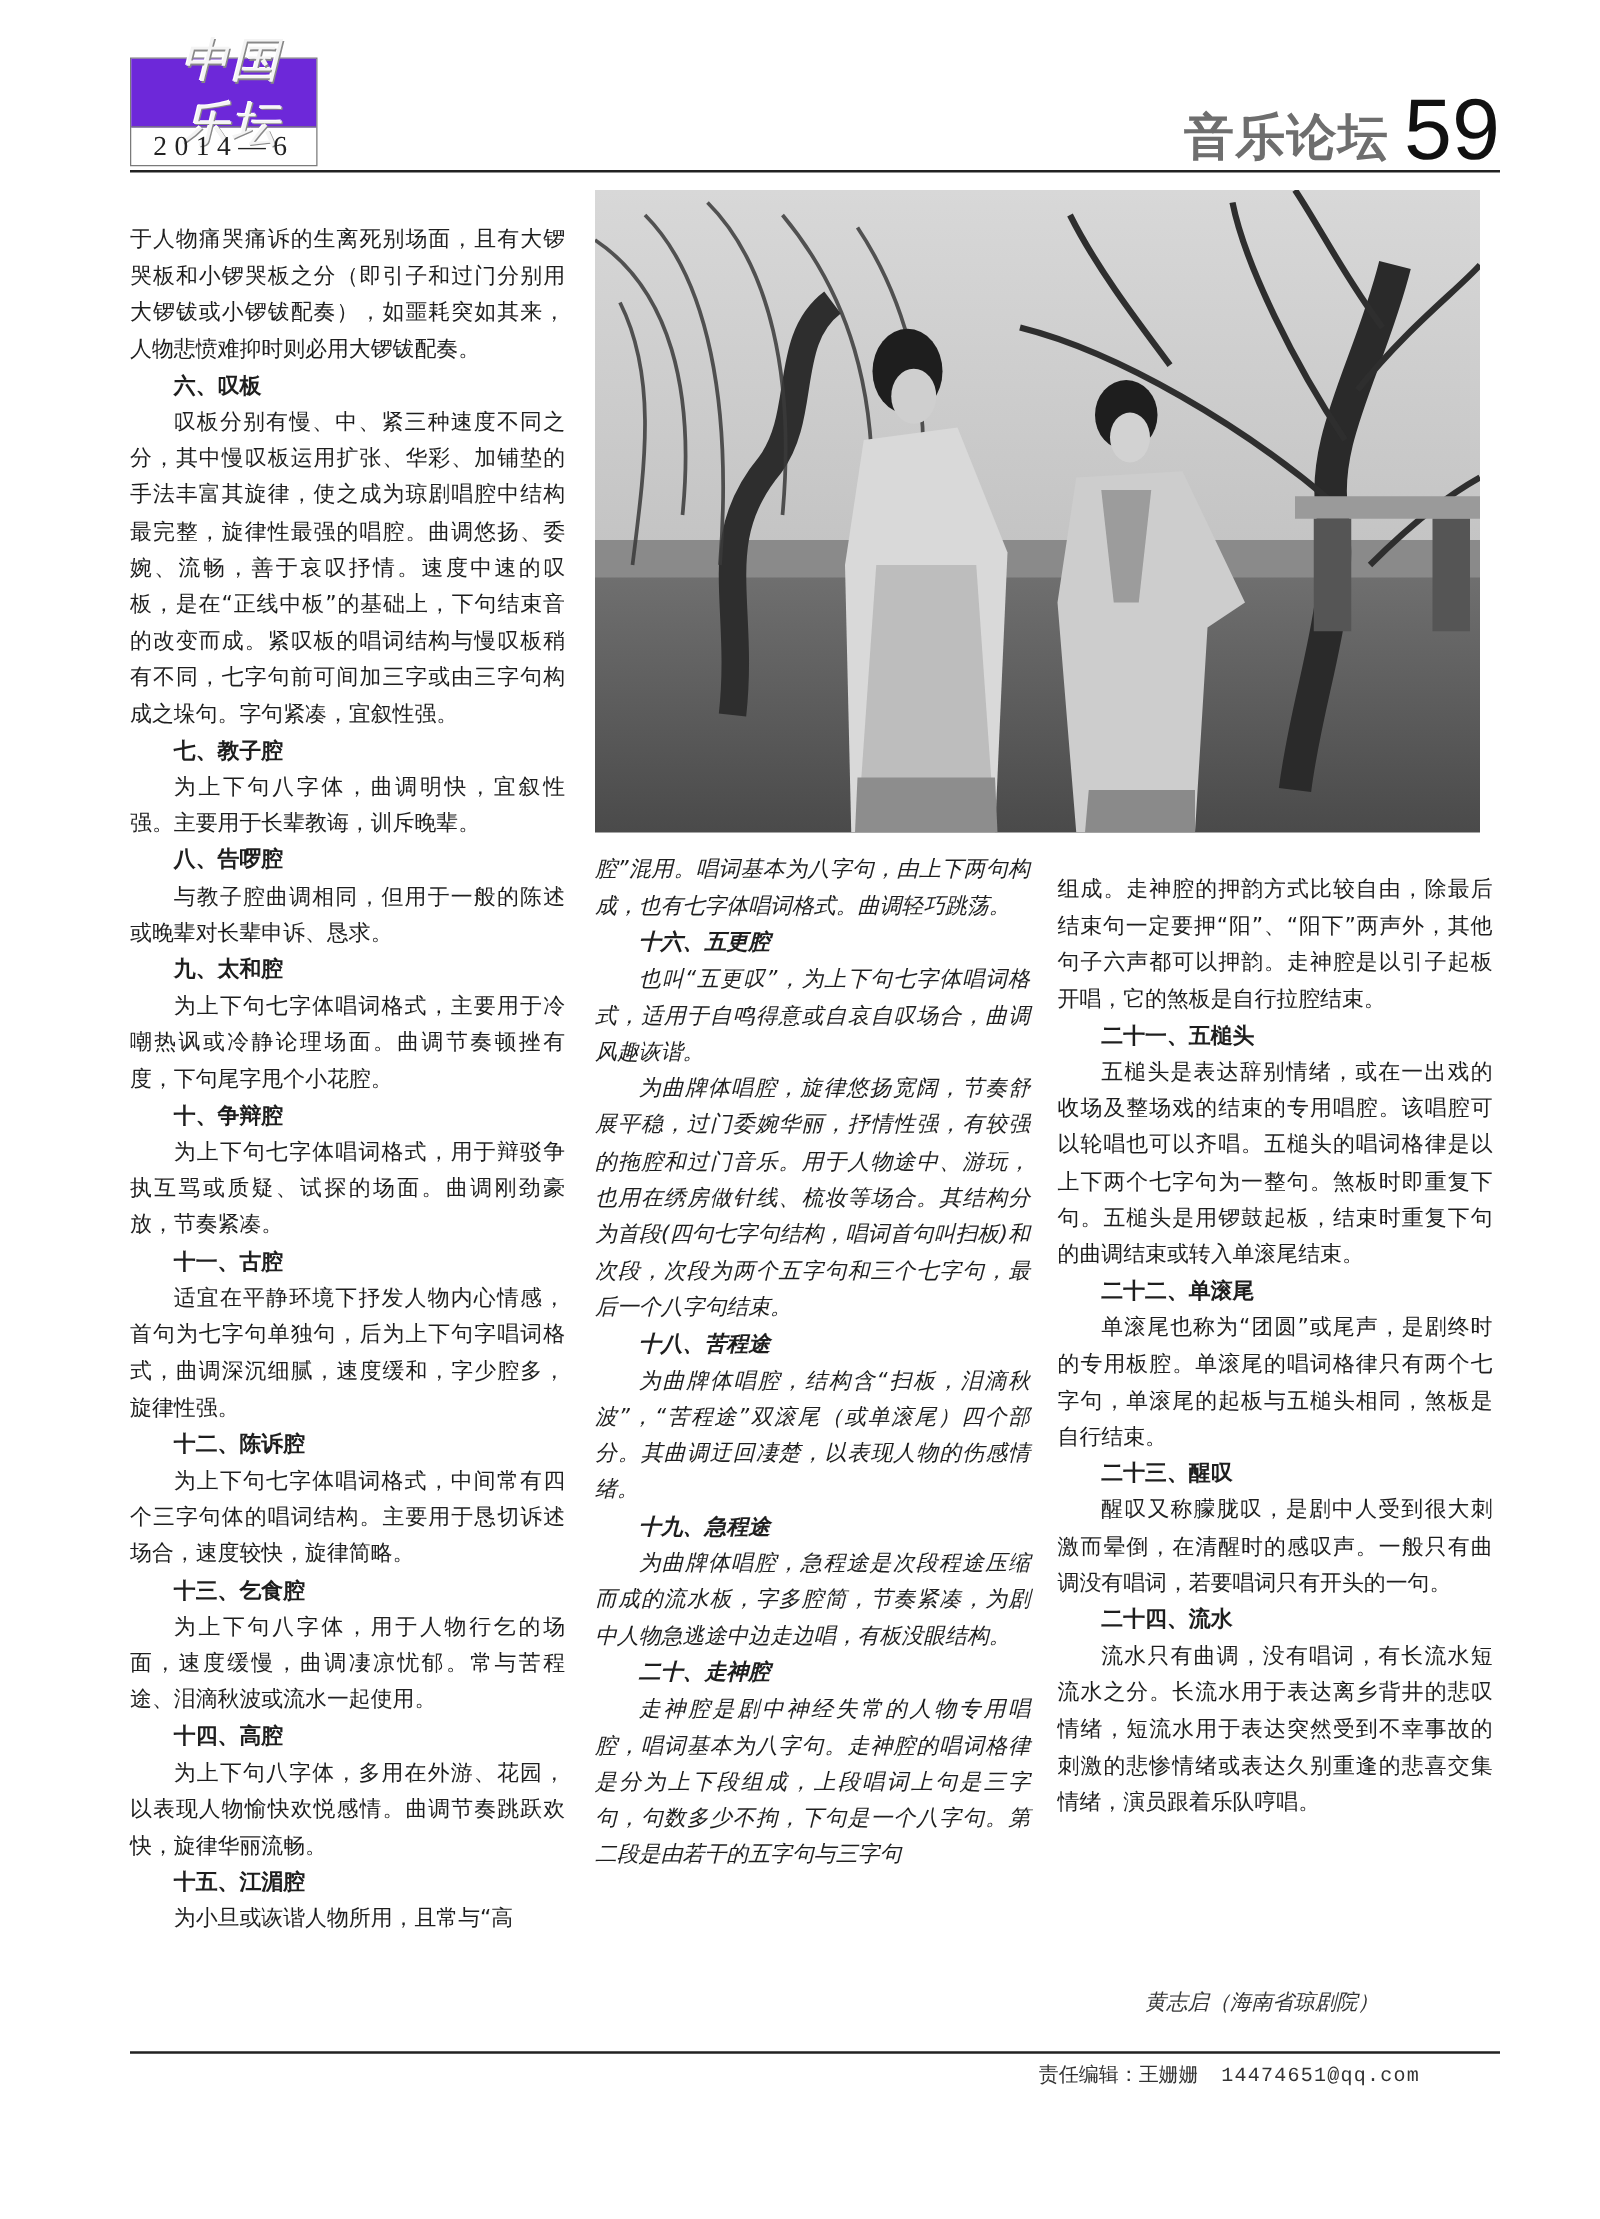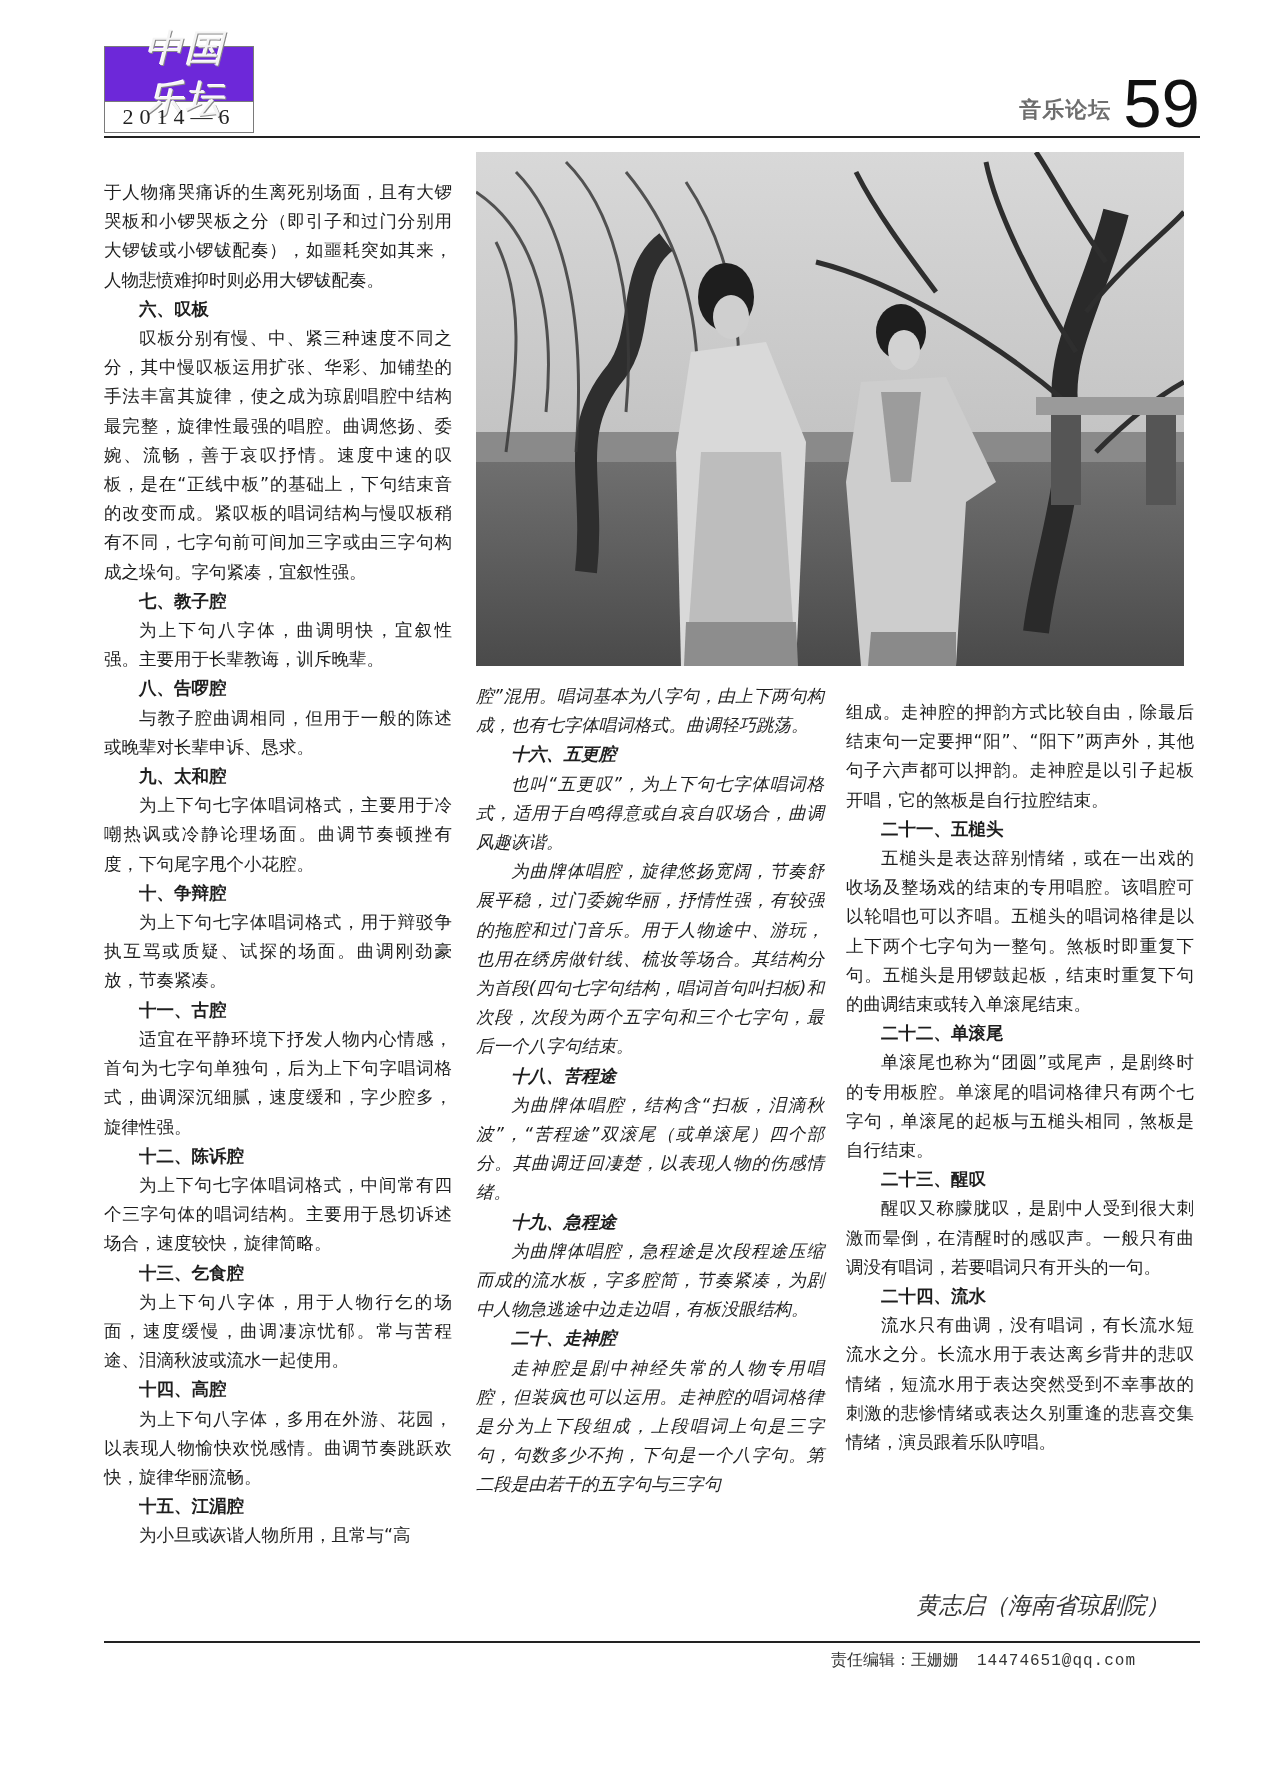--- a/index.html
+++ b/index.html
@@ -1,33 +1,33 @@
 <!DOCTYPE html>
 <html><head>
 <meta charset="utf-8">
 <style>
   html, body { margin:0; padding:0; background:#ffffff; }
   body { width:1280px; height:1775px; position:relative; overflow:hidden; font-family:"DejaVu Sans","Liberation Sans",sans-serif; color:#1e1e1e; }
   .masthead { position:absolute; left:104px; top:46px; width:148px; border:1.5px solid #7a7a7a; }
   .masthead .logo { height:54px; background:#6d28d9; display:flex; align-items:center; justify-content:center; font-family:"DejaVu Serif",serif; font-size:38px; font-style:italic; color:#f4f4f4; letter-spacing:2px; text-shadow:1px 1px 0 #888, -1px -1px 0 #fff; border-bottom:1.5px solid #7a7a7a;padding-left:40px; }
   .masthead .issue { height:30px; display:flex; align-items:center; justify-content:center; font-family:"Liberation Serif",serif; font-size:22px; letter-spacing:6px; color:#222; }
   .section-head { position:absolute; right:80px; top:78px; display:flex; align-items:flex-end; gap:12px; }
-  .section-head .sec { font-family:"DejaVu Sans",sans-serif; font-weight:bold; font-size:22px; color:#6e6e6e; letter-spacing:1px; line-height:40px; }
+  .section-head .sec { font-family:"DejaVu Sans",sans-serif; font-weight:bold; font-size:40px; color:#6e6e6e; letter-spacing:1px; line-height:40px; }
   .section-head .page { font-family:"Liberation Sans",sans-serif; font-size:69px; color:#111; line-height:52px; }
   .top-rule { position:absolute; left:104px; right:80px; top:136px; height:0; border-top:2px solid #222; }
   .photo { position:absolute; left:476px; top:152px; width:708px; height:514px; background:#6a6a6a; overflow:hidden; }
   .photo svg { display:block; }
   .col { position:absolute; width:348px; font-size:17.5px; line-height:29.2px; text-align:justify; }
   .col1 { left:104px; top:150px;margin-top:28px; }
   .col2 { left:476px; top:682px;font-style:italic; }
   .col3 { left:846px; top:698px; }
   .col p { margin:0; text-indent:2em; }
   .col p.cont { text-indent:0; }
   .col h3 { margin:0; font-size:17.5px; line-height:29.2px; font-weight:bold; padding-left:2em; }
-  .byline { position:absolute; left:916px; top:1590px; font-family:"DejaVu Serif",serif; font-style:italic; font-size:23px; color:#333; }
+  .byline { position:absolute; left:916px; top:1590px; font-family:"DejaVu Serif",serif; font-style:italic; font-size:17px; color:#333; }
   .bottom-rule { position:absolute; left:104px; right:80px; top:1641px; border-top:2px solid #222; }
   .footer { position:absolute; right:140px; top:1650px; font-family:"Liberation Serif",serif; font-size:16px; color:#333; }
   .footer span { margin-right:18px; }
   .footer .email { font-family:"Liberation Mono",monospace; letter-spacing:1px; margin-right:4px; }
 </style>
 </head>
 <body>
 
 <div class="masthead">
   <div class="logo">中国乐坛</div>
@@ -121,21 +121,21 @@
 <div class="col col2" id="col1">
     <p class="cont">腔”混用。唱词基本为八字句，由上下两句构成，也有七字体唱词格式。曲调轻巧跳荡。</p>
     <h3>十六、五更腔</h3>
     <p>也叫“五更叹”，为上下句七字体唱词格式，适用于自鸣得意或自哀自叹场合，曲调风趣诙谐。</p>
     <p>为曲牌体唱腔，旋律悠扬宽阔，节奏舒展平稳，过门委婉华丽，抒情性强，有较强的拖腔和过门音乐。用于人物途中、游玩，也用在绣房做针线、梳妆等场合。其结构分为首段(四句七字句结构，唱词首句叫扫板)和次段，次段为两个五字句和三个七字句，最后一个八字句结束。</p>
     <h3>十八、苦程途</h3>
     <p>为曲牌体唱腔，结构含“扫板，泪滴秋波”，“苦程途”双滚尾（或单滚尾）四个部分。其曲调迂回凄楚，以表现人物的伤感情绪。</p>
     <h3>十九、急程途</h3>
     <p>为曲牌体唱腔，急程途是次段程途压缩而成的流水板，字多腔简，节奏紧凑，为剧中人物急逃途中边走边唱，有板没眼结构。</p>
     <h3>二十、走神腔</h3>
-    <p>走神腔是剧中神经失常的人物专用唱腔，但装疯也可以运用。走神腔的唱词格律是分为上下段组成，上段唱词上句是三字句，句数多少不拘，下句是一个八字句。第二段是由若干的五字句与三字句</p>
+    <p>走神腔是剧中神经失常的人物专用唱腔，唱词基本为八字句。走神腔的唱词格律是分为上下段组成，上段唱词上句是三字句，句数多少不拘，下句是一个八字句。第二段是由若干的五字句与三字句</p>
   </div>
 <div class="col col3" id="col2">
     <p class="cont">组成。走神腔的押韵方式比较自由，除最后结束句一定要押“阳”、“阳下”两声外，其他句子六声都可以押韵。走神腔是以引子起板开唱，它的煞板是自行拉腔结束。</p>
     <h3>二十一、五槌头</h3>
     <p>五槌头是表达辞别情绪，或在一出戏的收场及整场戏的结束的专用唱腔。该唱腔可以轮唱也可以齐唱。五槌头的唱词格律是以上下两个七字句为一整句。煞板时即重复下句。五槌头是用锣鼓起板，结束时重复下句的曲调结束或转入单滚尾结束。</p>
     <h3>二十二、单滚尾</h3>
     <p>单滚尾也称为“团圆”或尾声，是剧终时的专用板腔。单滚尾的唱词格律只有两个七字句，单滚尾的起板与五槌头相同，煞板是自行结束。</p>
     <h3>二十三、醒叹</h3>
     <p>醒叹又称朦胧叹，是剧中人受到很大刺激而晕倒，在清醒时的感叹声。一般只有曲调没有唱词，若要唱词只有开头的一句。</p>
     <h3>二十四、流水</h3>

